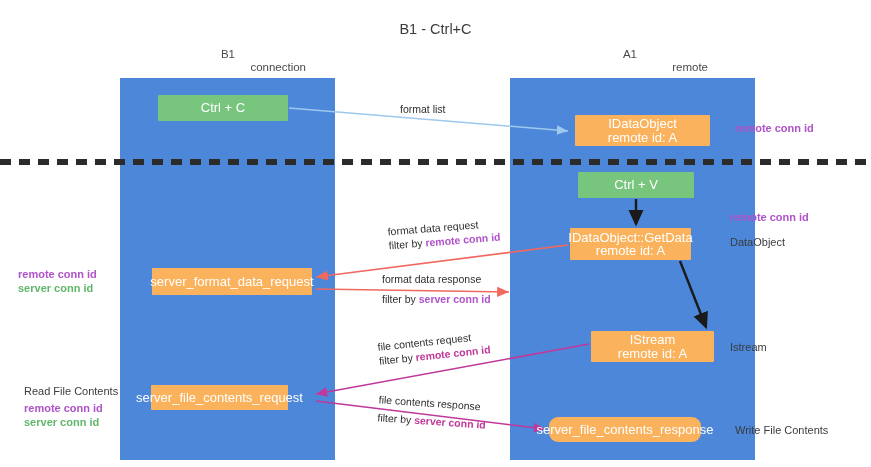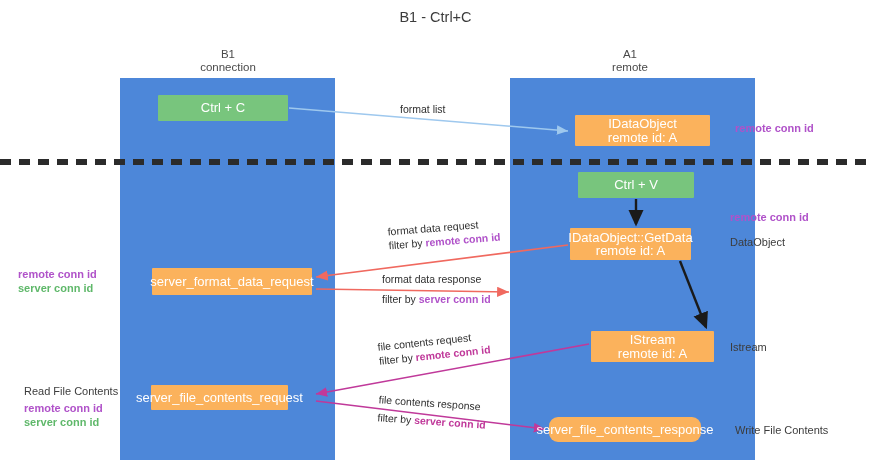--- a/index.html
+++ b/index.html
@@ -28,32 +28,32 @@
   .lane-header {
     position: absolute;
     text-align: center;
     font-size: 11.5px;
     color: #4a4a4a;
     line-height: 13px;
   }
   #hdr-b1 { left: 150px; top: 48px; width: 156px; }
   #hdr-a1 { left: 552px; top: 48px; width: 156px; }
   .lane-header .l1 { display: block; }
-  .lane-header .l2 { display: block; }
+  .lane-header .l2 { display: block; text-align: right; }
 
   
   #title {
     position: absolute;
     left: 0; top: 8px; width: 871px;
     text-align: center;
     font-size: 14.5px;
     color: #3c3c3c;
     line-height: 19px;
   }
-  #title span { display: block; }
+  #title span { display: block; margin-top: 12px; }
 
   
   #divider {
     position: absolute;
     left: 0; top: 159px; width: 871px; height: 6px;
     background-image: repeating-linear-gradient(to right,
        #2b2b2b 0px, #2b2b2b 11px, rgba(0,0,0,0) 11px, rgba(0,0,0,0) 19px);
   }
 
   

